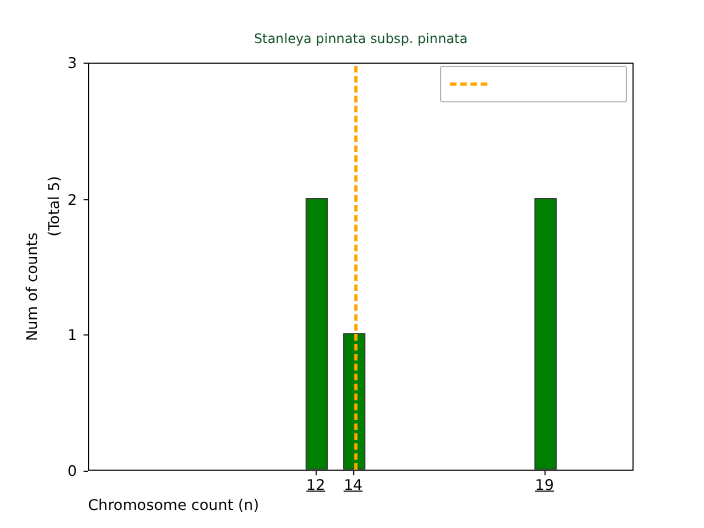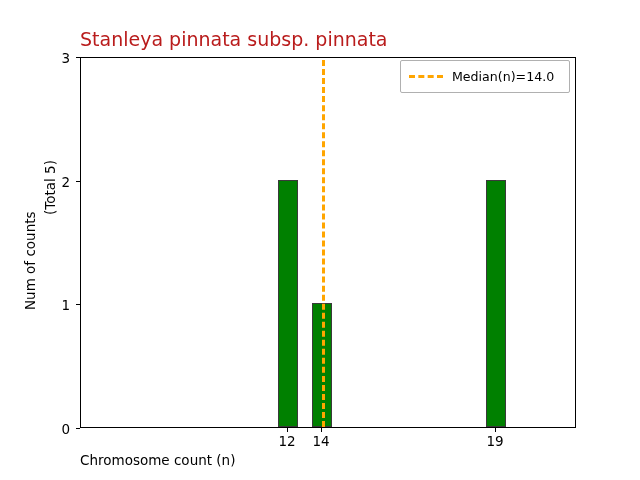--- a/index.html
+++ b/index.html
@@ -15,22 +15,23 @@
     font-family: "DejaVu Sans", sans-serif;
     overflow: hidden;
   }
 
   
   #chart-title {
     position: absolute;
     left: 0;
     top: 28px;
     width: 640px;
-    font-size: 19px;
-    color: #b91c1c;
+    text-align: center;
+    font-size: 12px;
+    color: #14532d;
     letter-spacing: 0px;
   }
   
   #chart-title { left: 80px; width: 496px; }
 
   
   #plot-area {
     position: absolute;
     left: 80px;
     top: 57px;
@@ -104,20 +105,21 @@
     width: 0;
     border-left: 1.1px solid #000000;
   }
   .xtick-label {
     position: absolute;
     top: 433px;
     font-size: 13.5px;
     color: #000000;
     text-align: center;
     width: 40px;
+    text-decoration: underline;
   }
   #xlabel {
     position: absolute;
     left: 80px;
     width: 496px;
     top: 452px;
     font-size: 13.5px;
     color: #000000;
   }
 
@@ -190,17 +192,16 @@
     <div class="bar" style="left:231px; width:20px; height:124px;"></div>
     <div class="bar" style="left:405px; width:20px; height:247px;"></div>
 
     <div id="median-line" style="left:241px;"></div>
 
   </div>
 
   <div id="legend">
     <div class="legend-row">
       <span class="legend-swatch"></span>
-      <span class="legend-text">Median(n)=14.0</span>
     </div>
   </div>
 
 </div>
 
 </body></html>

